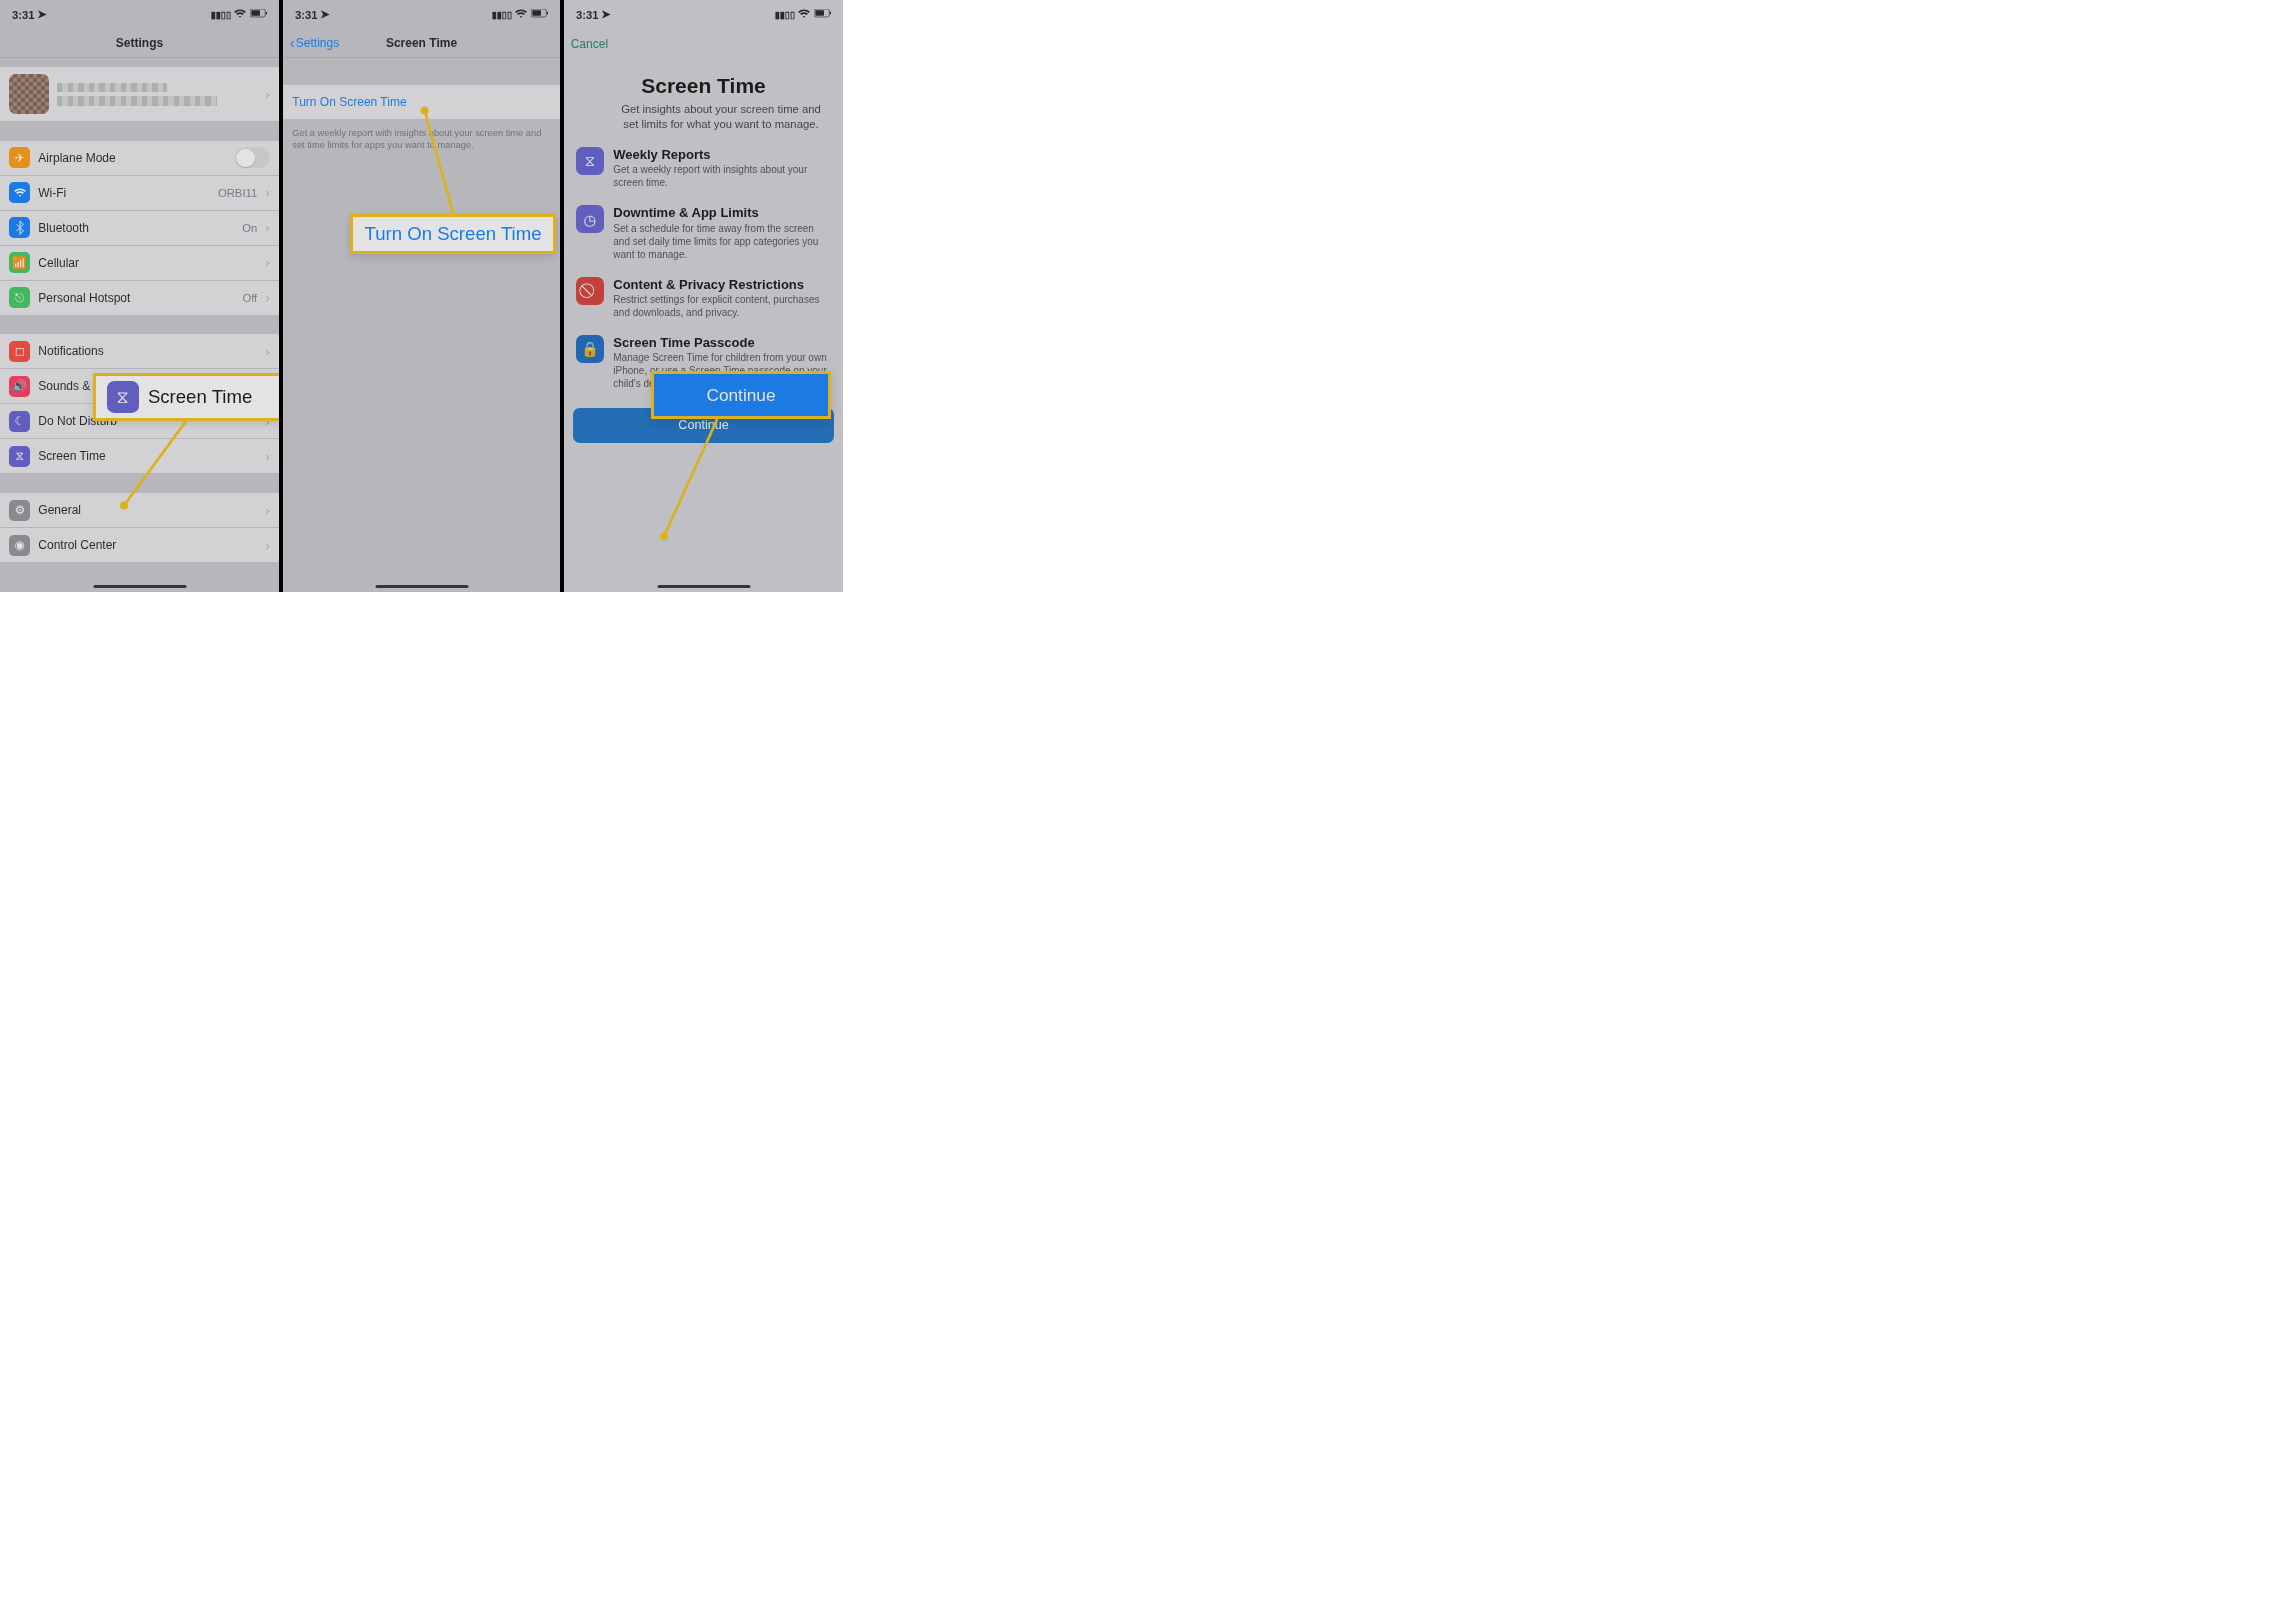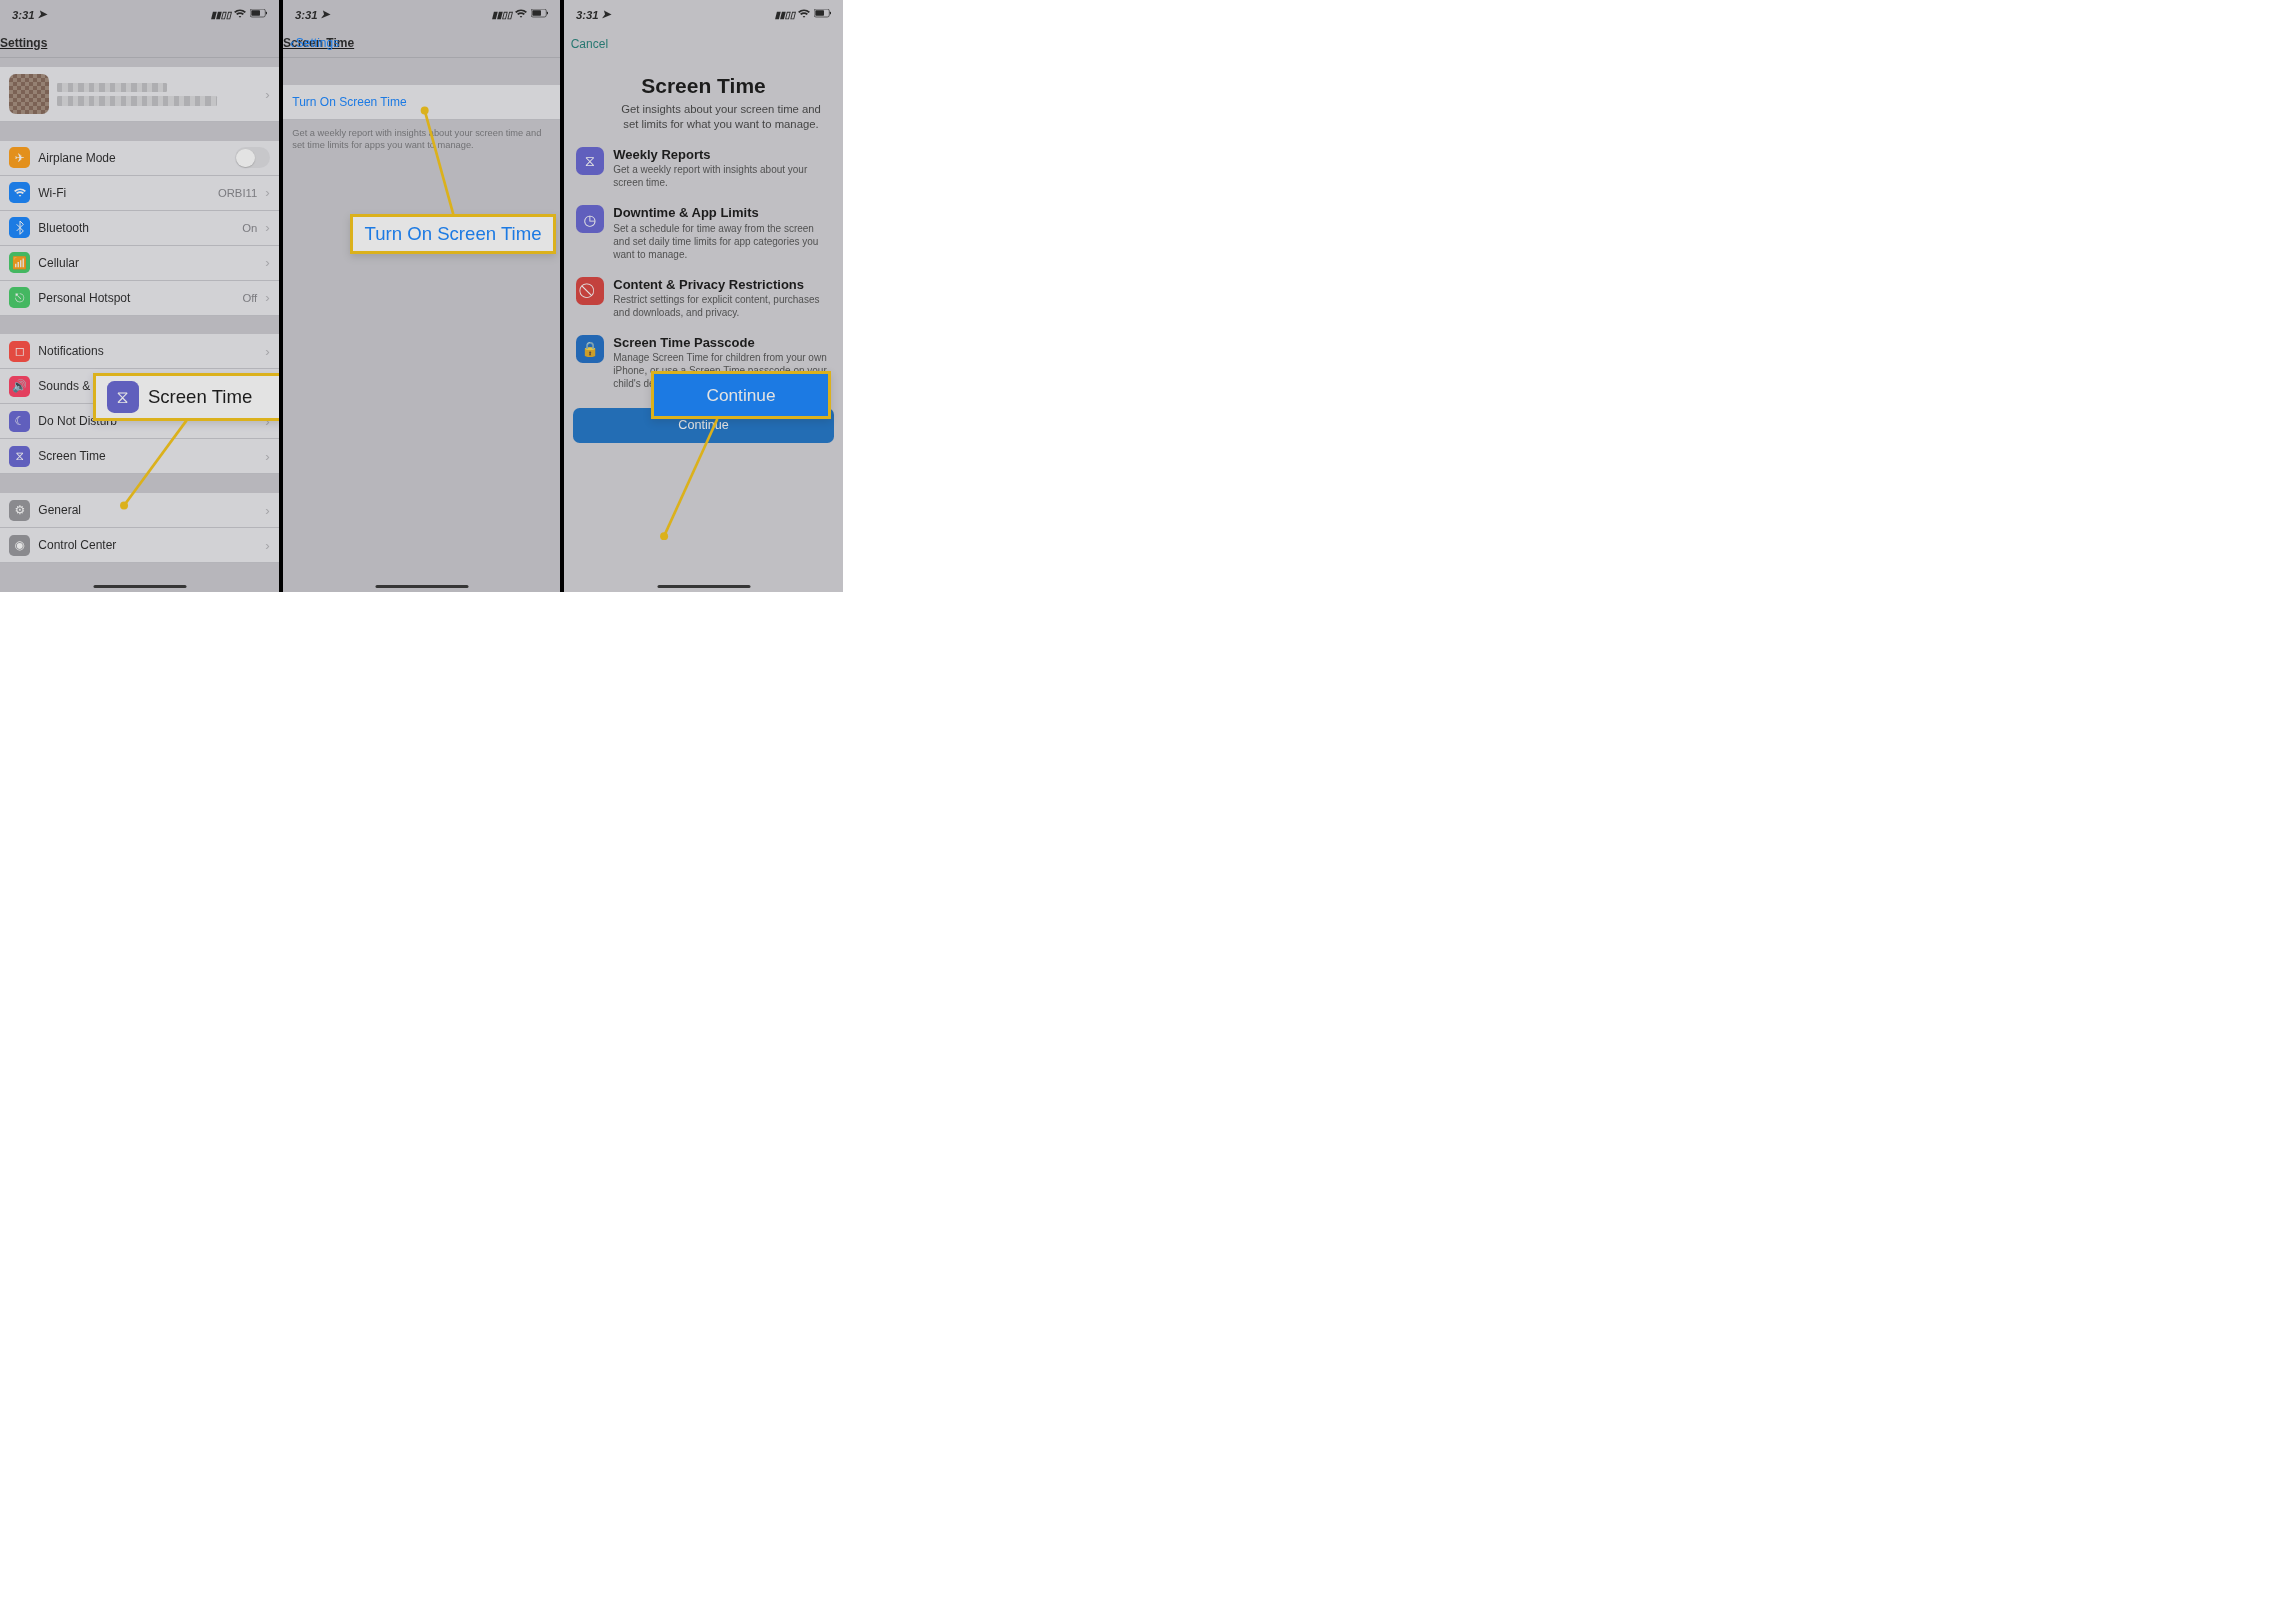--- a/index.html
+++ b/index.html
@@ -3,25 +3,25 @@
 <meta charset="utf-8">
 <style>
   * { box-sizing: border-box; margin: 0; padding: 0; font-family: -apple-system, "Helvetica Neue", Arial, sans-serif; }
   body { background: #fff; }
   .stage { display: flex; width: 844px; height: 592px; }
   .phone { position: relative; width: 281px; height: 592px; border-left: 2.7px solid #000; border-right: 2.7px solid #000; background: #c7c6cc; overflow: hidden; }
   .phone:first-child { border-left: none; }
   .phone:last-child { border-right: none; }
 
   
-  .status { display:flex; align-items:center; justify-content:space-between; height:29px; padding: 0 12px; font-weight:600; font-size:11.3px; color:#111;font-style:italic; }
+  .status { display:flex; align-items:center; justify-content:space-between; height:29px; padding: 0 12px; font-weight:600; font-size:11.3px; color:#111; }
   .status .right { display:flex; gap:3.3px; align-items:center; font-size:9.3px; }
 
   
-  .nav { position:relative; height:29px; display:flex; align-items:center; justify-content:flex-start; border-bottom:0.7px solid #b0b0b6;text-decoration:underline; }
+  .nav { position:relative; height:29px; display:flex; align-items:center; justify-content:center; border-bottom:0.7px solid #b0b0b6; }
   .nav .title { font-weight:600; font-size:12px; color:#111; }
   .nav .left { position:absolute; left:6.7px; display:flex; align-items:center; gap:1.3px; color:#0079ff; font-size:12px; }
   .nav .left .chev { font-size:14.6px; line-height:1; }
 
   
   .dim::after { content:""; position:absolute; inset:0; background:rgba(128,128,128,0.22); pointer-events:none; }
 
   
   .group { margin-top: 18.6px; }
   .group.first { margin-top: 9.3px; }

